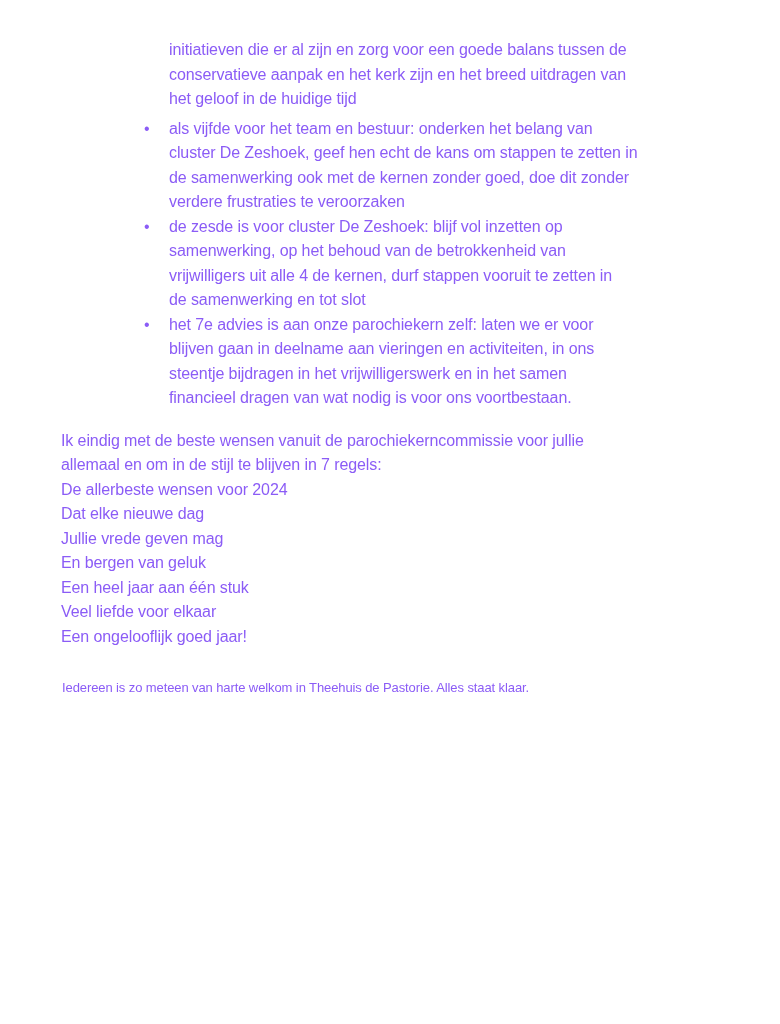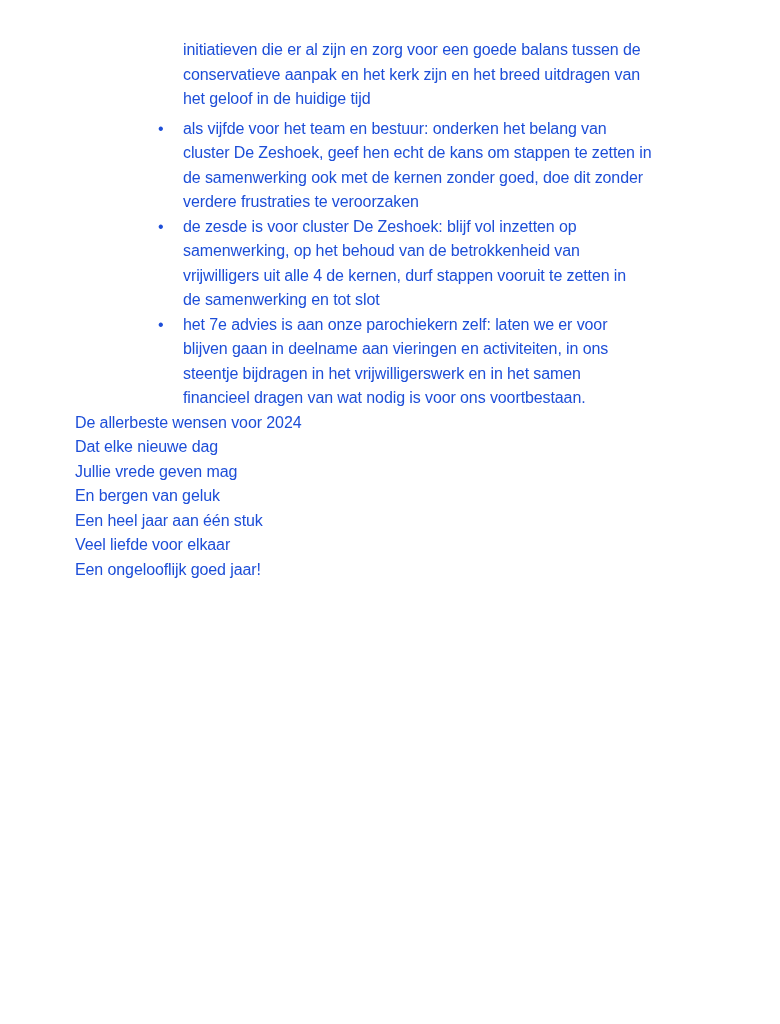--- a/index.html
+++ b/index.html
@@ -10,27 +10,27 @@
   .page {
     position: relative;
     width: 780px;
     height: 1024px;
     background: #ffffff;
     overflow: hidden;
     font-family: "Liberation Sans", "DejaVu Sans", sans-serif;
   }
   .content {
     position: absolute;
-    left: 75px;
+    left: 61px;
     top: 38px;
     width: 660px;
     font-size: 16px;
     line-height: 24.5px;
     letter-spacing: -0.1px;
-    color: #1d4ed8;
+    color: #8b5cf6;
   }
   .lines { white-space: pre; }
   .para { margin: 0; }
   .hanging-cont {
     margin-left: 108px;
     margin-bottom: 5px;
   }
   .bullet-list {
     list-style: none;
     margin: 0;
@@ -85,24 +85,27 @@
       </li>
       <li class="bullet-item">
         <span class="bullet-marker">•</span>
         <span class="bullet-text lines">het 7e advies is aan onze parochiekern zelf: laten we er voor
 blijven gaan in deelname aan vieringen en activiteiten, in ons
 steentje bijdragen in het vrijwilligerswerk en in het samen
 financieel dragen van wat nodig is voor ons voortbestaan.</span>
       </li>
     </ul>
 
+    <p class="para closing lines">Ik eindig met de beste wensen vanuit de parochiekerncommissie voor jullie
+allemaal en om in de stijl te blijven in 7 regels:</p>
 
     <div class="poem lines">De allerbeste wensen voor 2024
 Dat elke nieuwe dag
 Jullie vrede geven mag
 En bergen van geluk
 Een heel jaar aan één stuk
 Veel liefde voor elkaar
 Een ongelooflijk goed jaar!</div>
 
+    <p class="para footer-note">Iedereen is zo meteen van harte welkom in Theehuis de Pastorie. Alles staat klaar.</p>
 
   </div>
 </div>
 
 </body></html>

